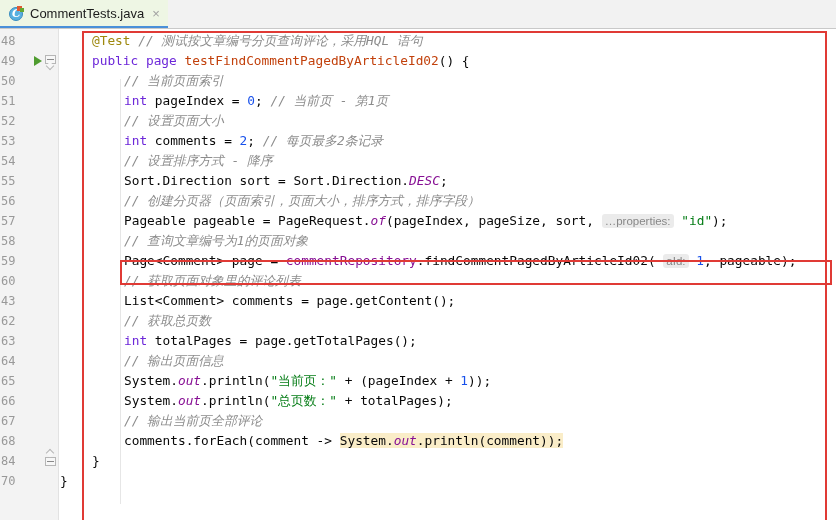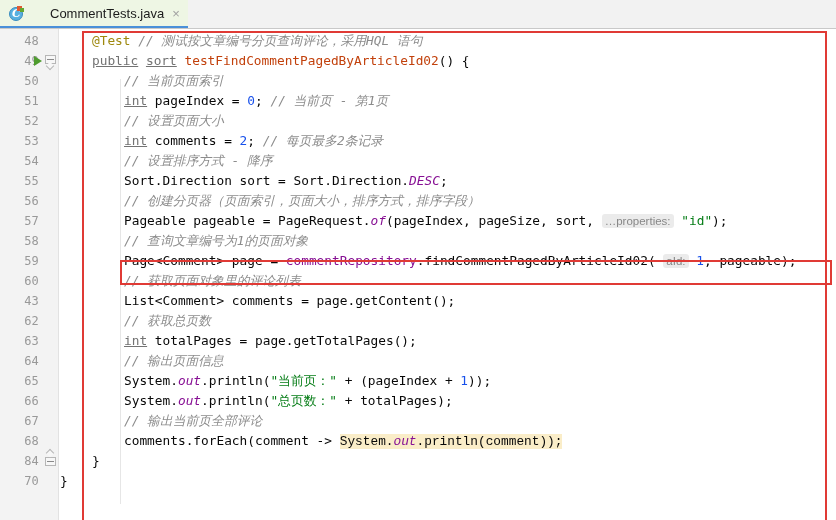--- a/index.html
+++ b/index.html
@@ -48,21 +48,20 @@
     width: 5px; height: 5px; background: #e05a33;
   }
   #tab-icon .flag-g {
     position: absolute; left: 11px; top: 2px;
     width: 4px; height: 4px; background: #63a832;
   }
   #tab-label {
     font-family: "Liberation Sans", sans-serif;
     font-size: 13px; color: #1b1b1b;
     white-space: nowrap;
-    margin-left: 20px;
   }
   #tab-close {
     font-family: "Liberation Sans", sans-serif;
     font-size: 13px; color: #a0a0a0;
     padding-left: 2px;
   }
 
   
   #editor {
     position: absolute; top: 29px; left: 0;
@@ -73,22 +72,22 @@
     position: absolute; top: 0; left: 0;
     width: 58px; height: 491px;
     background: #f3f3f3;
   }
   #gutter-sep {
     position: absolute; top: 0; left: 58px;
     width: 1px; height: 491px;
     background: #e2e2e2;
   }
   .lineno {
-    position: absolute; left: 16px; width: 31px;
-    text-align: center;
+    position: absolute; left: 1px; width: 31px;
+    text-align: left;
     font-family: "DejaVu Sans Mono", monospace;
     font-size: 12px; color: #999999;
     line-height: 20px; height: 20px;
   }
   .run-icon {
     position: absolute; left: 34px;
     width: 0; height: 0;
     border-left: 8px solid #4f9c2f;
     border-top: 5px solid transparent;
     border-bottom: 5px solid transparent;
@@ -138,38 +137,38 @@
     width: 777px; height: 491px;
   }
   .cl {
     position: absolute; left: 0;
     height: 20px; line-height: 20px;
     white-space: pre;
     font-family: "DejaVu Sans Mono", monospace;
     font-size: 12.8px;
     color: #080808;
   }
-  .kw      { color: #737373; font-weight: normal; text-decoration: underline; }
+  .kw      { color: #6d28d9; font-weight: normal; }
   .ann     { color: #9e880d; }
   .cmt     { color: #8c8c8c; font-style: italic; margin-top: 8px; }
   .num     { color: #1750eb; }
   .str     { color: #067d17; }
   .stat    { color: #871094; font-style: italic; }
   .fld     { color: #871094; }
   .mth     { color: #c2410c; }
   .plain   { color: #080808; }
   .hint {
     background: #ebebeb;
     color: #878787;
     border-radius: 3px;
     padding: 1px 3px;
     font-size: 11.5px;
     font-family: "Liberation Sans", sans-serif;
   }
-  .hl-yellow { background: #faedc8; font-family: Liberation Mono, monospace; }
+  .hl-yellow { background: #faedc8; }
 
   
   .anno-box {
     position: absolute;
     border: 2px solid #e03a35;
     pointer-events: none;
   }
   #anno-outer { left: 82px; top: 2px; width: 745px; height: 493px; border-width: 2px; }
   #anno-line59 { left: 120px; top: 231px; width: 712px; height: 25px; border-width: 2px; }
 </style>
@@ -230,21 +229,21 @@
       <span class="tip"></span>
       <span class="minus"></span>
   </div>
 
   <div id="indent-guide"></div>
 
   <div id="code">
 
     <div class="cl" style="top:2px;left:33px"><span class="ann">@Test</span><span class="plain"> </span><span class="cmt">// 测试按文章编号分页查询评论，采用HQL 语句</span></div>
 
-    <div class="cl" style="top:22px;left:33px"><span class="kw">public</span><span class="plain"> </span><span class="kw">sort</span><span class="plain"> </span><span class="mth">testFindCommentPagedByArticleId02</span><span class="plain">() {</span></div>
+    <div class="cl" style="top:22px;left:33px"><span class="kw">public</span><span class="plain"> </span><span class="kw">page</span><span class="plain"> </span><span class="mth">testFindCommentPagedByArticleId02</span><span class="plain">() {</span></div>
 
     <div class="cl" style="top:42px;left:65px"><span class="cmt">// 当前页面索引</span></div>
 
     <div class="cl" style="top:62px;left:65px"><span class="kw">int</span><span class="plain"> pageIndex = </span><span class="num">0</span><span class="plain">;</span><span class="plain"> </span><span class="cmt">// 当前页 - 第1页</span></div>
 
     <div class="cl" style="top:82px;left:65px"><span class="cmt">// 设置页面大小</span></div>
 
     <div class="cl" style="top:102px;left:65px"><span class="kw">int</span><span class="plain"> comments = </span><span class="num">2</span><span class="plain">;</span><span class="plain"> </span><span class="cmt">// 每页最多2条记录</span></div>
 
     <div class="cl" style="top:142px;left:65px"><span class="plain">Sort.Direction sort = Sort.Direction.</span><span class="stat">DESC</span><span class="plain">;</span></div>

